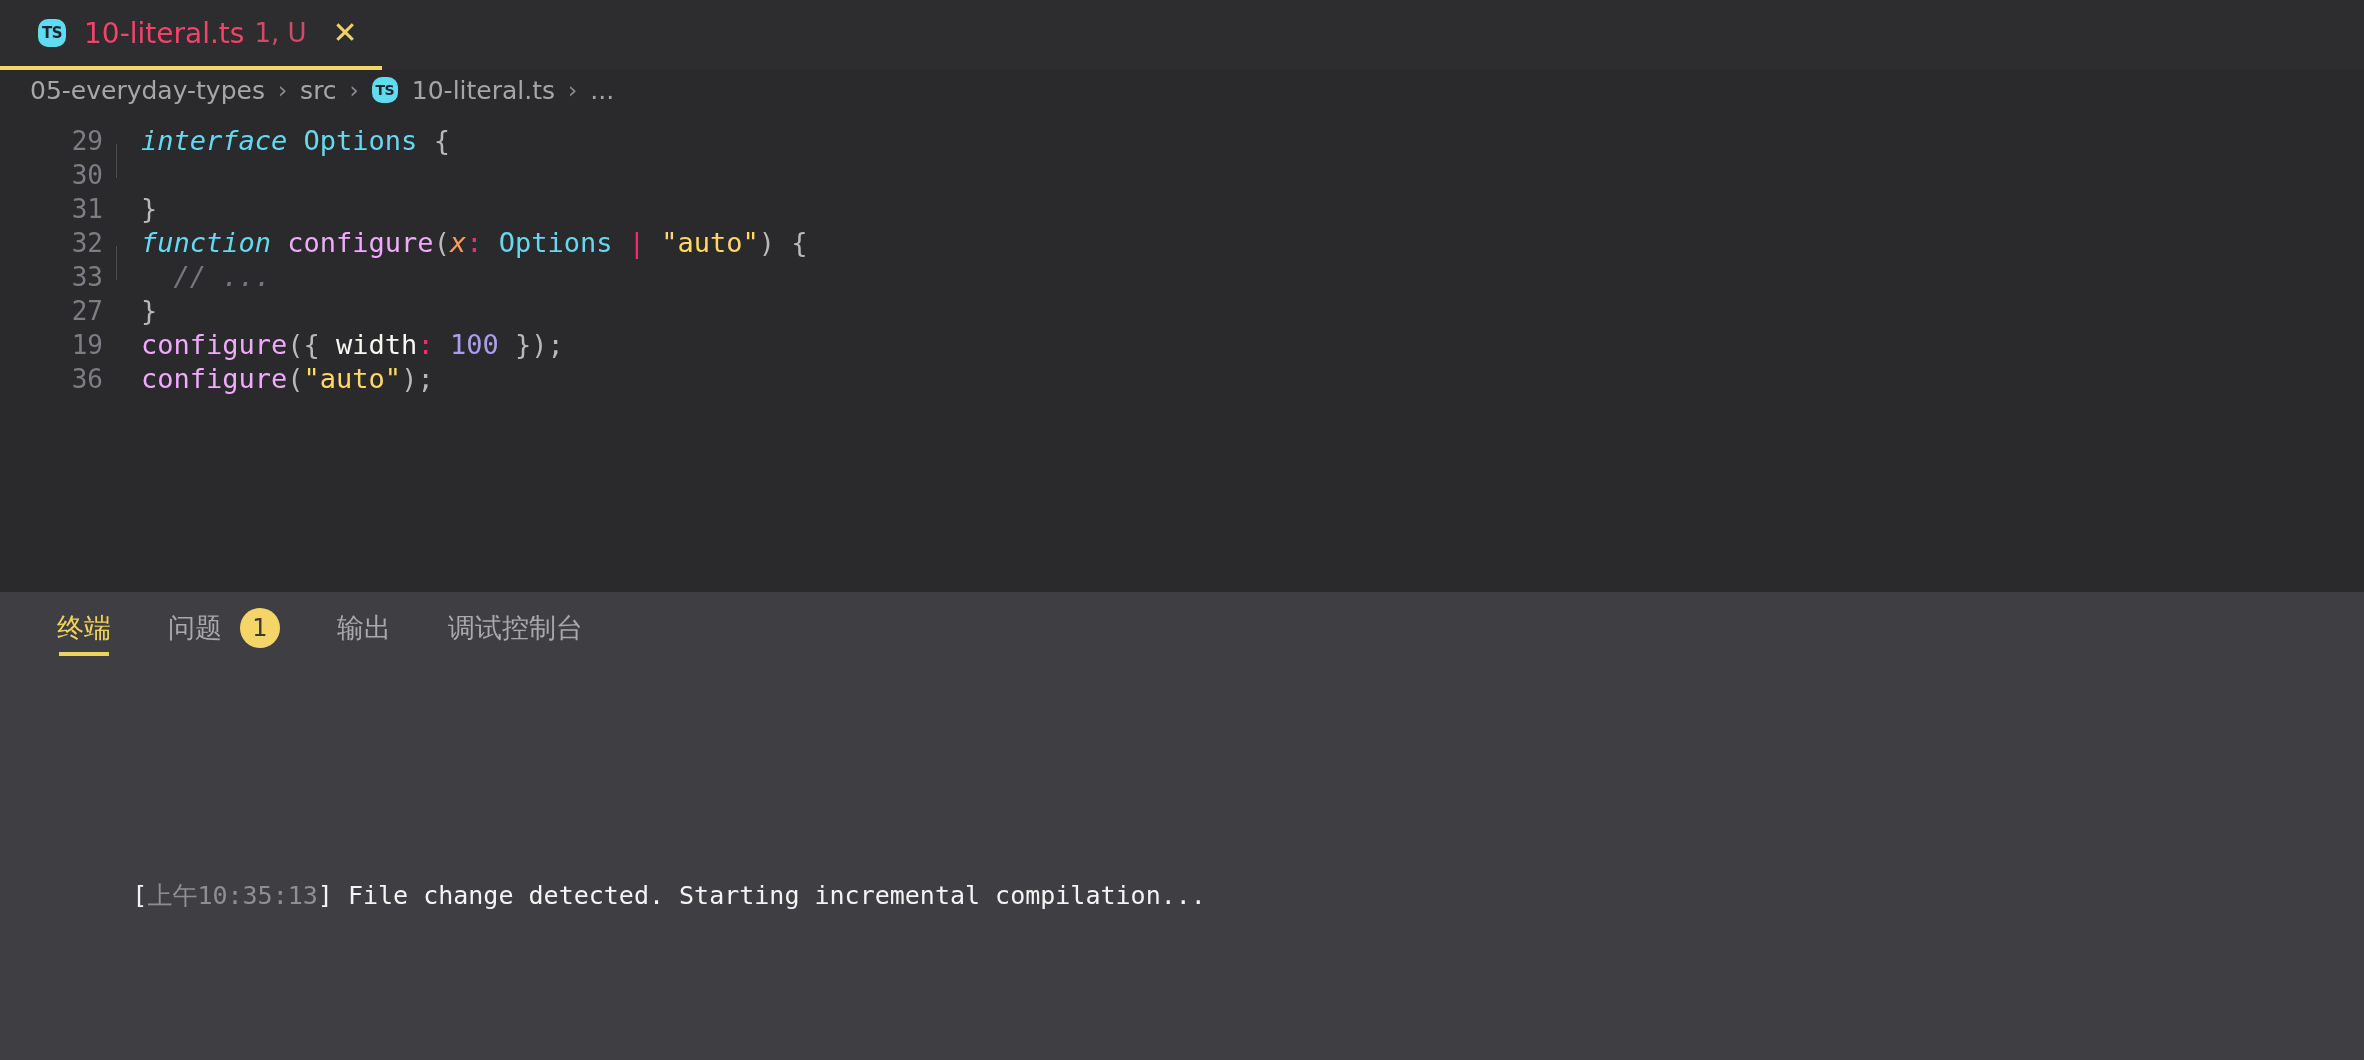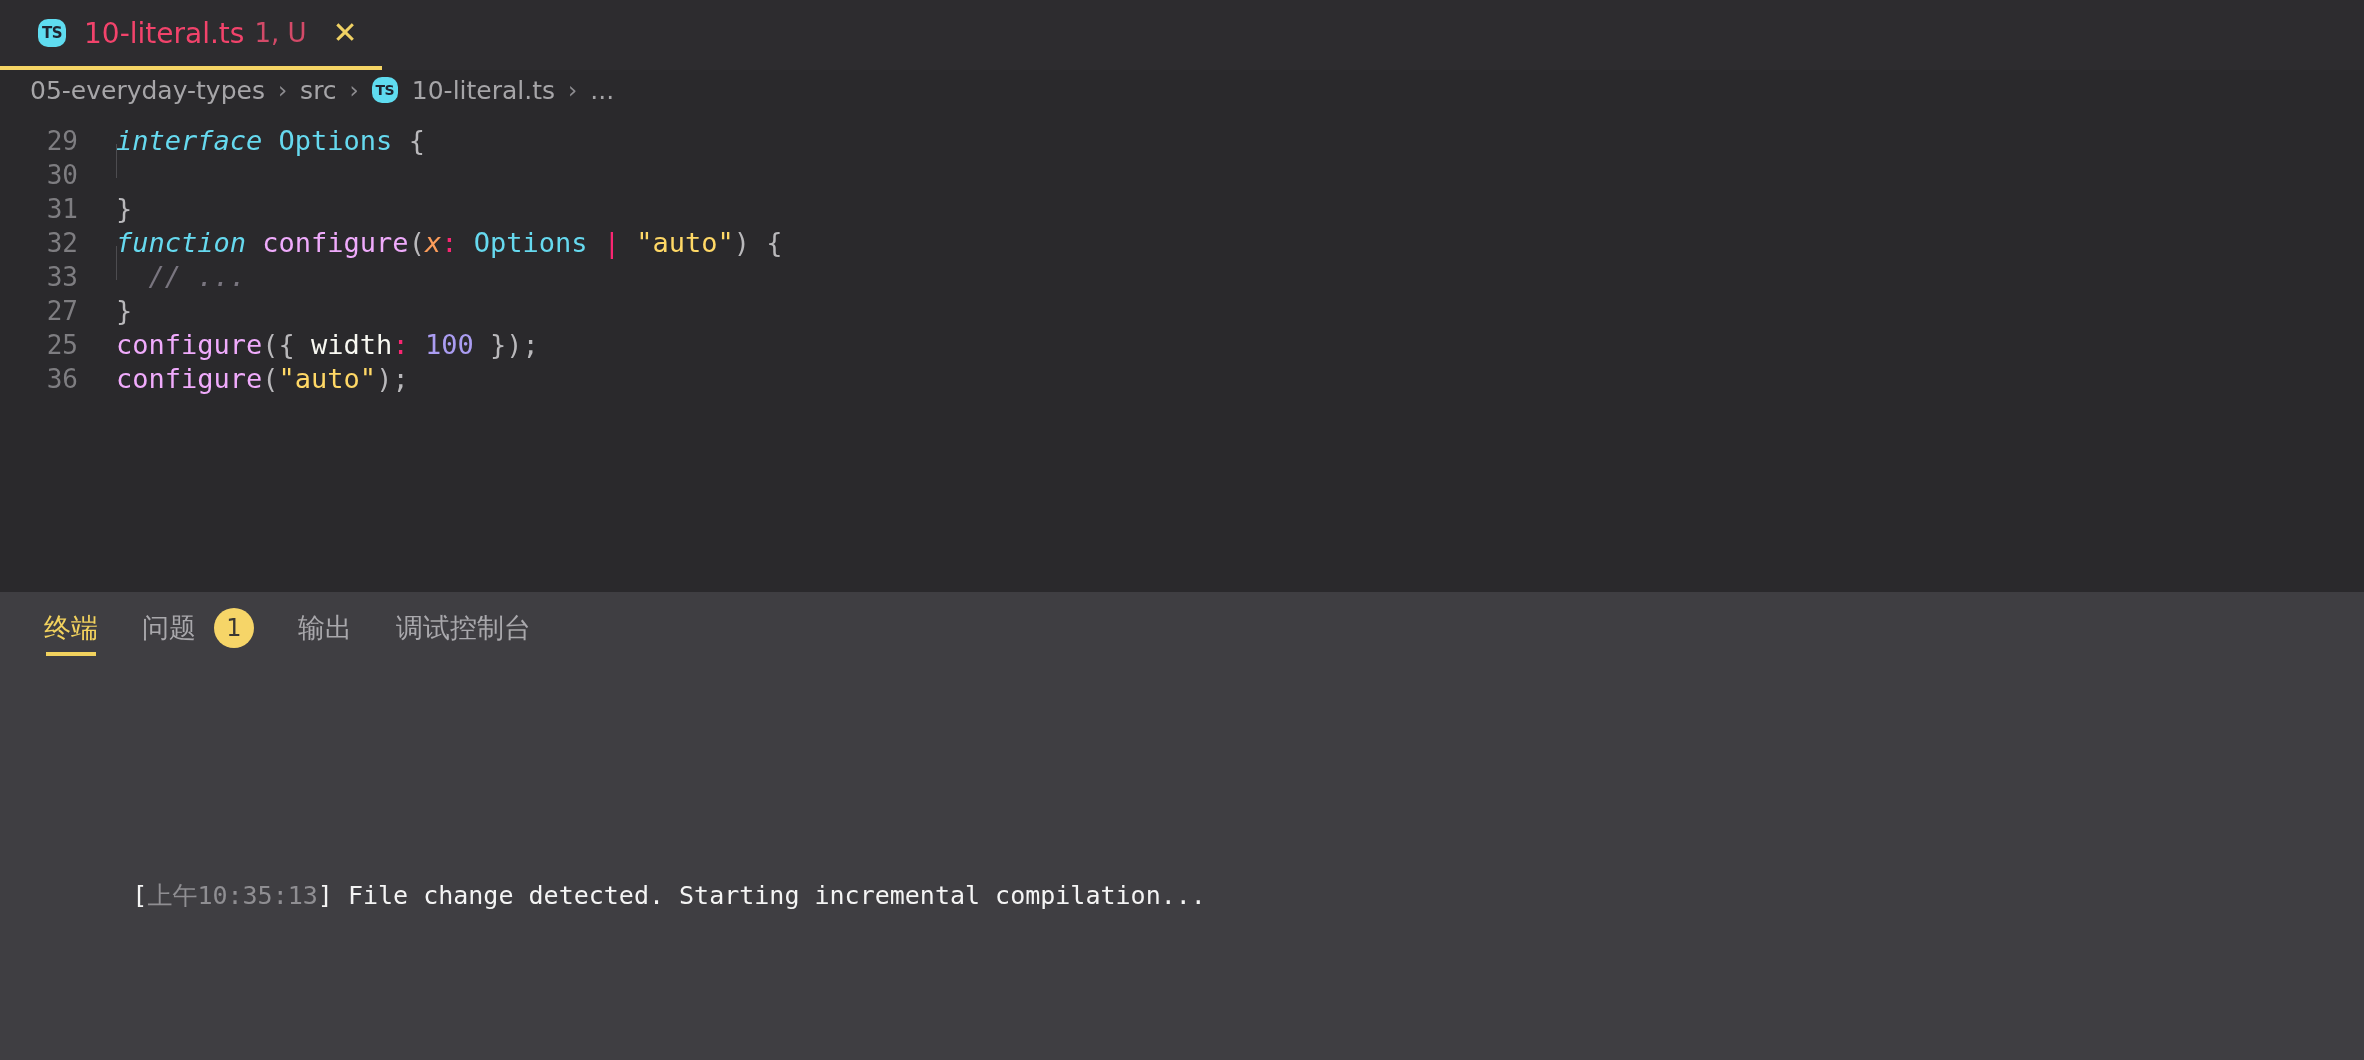--- a/index.html
+++ b/index.html
@@ -112,20 +112,21 @@
     position: relative;
     overflow: hidden;
   }
   .code-line {
     display: flex;
     align-items: flex-start;
     height: 34px;
     font-size: 27px;
     line-height: 34px;
     white-space: pre;
+    padding-left: 25px;
   }
   .ln {
     width: 78px;
     min-width: 78px;
     text-align: right;
     color: #7e7d81;
     padding-right: 0;
     user-select: none;
     font-size: 26px;
   }
@@ -189,20 +190,21 @@
     display: flex;
     align-items: center;
     height: 72px;
     margin-right: 44px;
     position: relative;
     cursor: pointer;
     font-family: "DejaVu Sans", "Liberation Sans", sans-serif;
     font-size: 27px;
     color: #a9a8ac;
     white-space: nowrap;
+    margin-left: 13px;
   }
   .ptab.active {
     color: #f2d25e;
   }
   .ptab.active::after {
     content: "";
     position: absolute;
     left: 2px;
     right: 2px;
     bottom: 8px;
@@ -263,21 +265,21 @@
 </div>
 
 <div class="editor">
   <div id="code-lines">
       <div class="code-line"><div class="ln">29</div><div class="code-text"><span class="t-kw">interface</span><span class="t-plain"> </span><span class="t-type">Options</span><span class="t-plain"> </span><span class="t-punct">{</span></div></div>
       <div class="code-line"><div class="ln">30</div></div>
       <div class="code-line"><div class="ln">31</div><div class="code-text"><span class="t-punct">}</span></div></div>
       <div class="code-line"><div class="ln">32</div><div class="code-text"><span class="t-kw">function</span><span class="t-plain"> </span><span class="t-fn">configure</span><span class="t-punct">(</span><span class="t-param">x</span><span class="t-op">:</span><span class="t-plain"> </span><span class="t-type">Options</span><span class="t-plain"> </span><span class="t-op">|</span><span class="t-plain"> </span><span class="t-str">"auto"</span><span class="t-punct">)</span><span class="t-plain"> </span><span class="t-punct">{</span></div></div>
       <div class="code-line"><div class="ln">33</div><div class="code-text"><span class="t-cmt">  // ...</span></div></div>
       <div class="code-line"><div class="ln">27</div><div class="code-text"><span class="t-punct">}</span></div></div>
-      <div class="code-line"><div class="ln">25</div><div class="code-text"><span class="t-fn">configure</span><span class="t-punct">({</span><span class="t-plain"> width</span><span class="t-op">:</span><span class="t-plain"> </span><span class="t-num">100</span><span class="t-plain"> </span><span class="t-punct">});</span></div></div>
+      <div class="code-line"><div class="ln">19</div><div class="code-text"><span class="t-fn">configure</span><span class="t-punct">({</span><span class="t-plain"> width</span><span class="t-op">:</span><span class="t-plain"> </span><span class="t-num">100</span><span class="t-plain"> </span><span class="t-punct">});</span></div></div>
       <div class="code-line"><div class="ln">36</div><div class="code-text"><span class="t-fn">configure</span><span class="t-punct">(</span><span class="t-str">"auto"</span><span class="t-punct">);</span></div></div>
     </div>
 <div class="indent-guide" style="top: 34px; height: 34px;"></div>
     <div class="indent-guide" style="top: 136px; height: 34px;"></div>
   </div>
 
 <div class="panel">
   <div class="panel-tabs" id="panel-tabs">
       <div class="ptab active">
         <span>终端</span>

